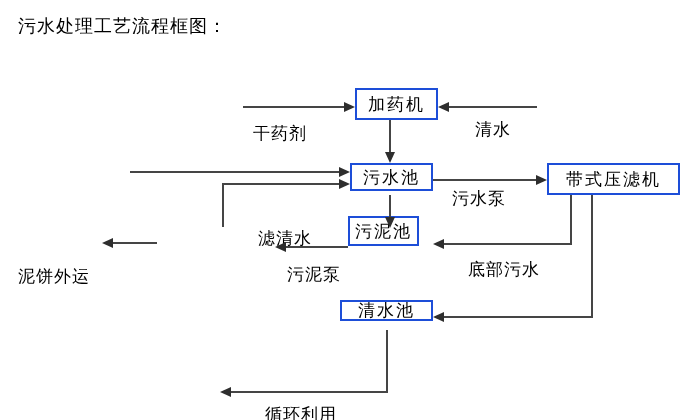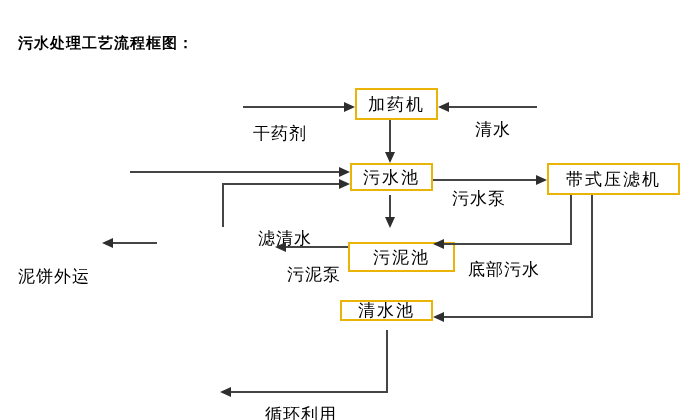--- a/index.html
+++ b/index.html
@@ -1,25 +1,25 @@
 <!DOCTYPE html>
 <html><head>
 <meta charset="utf-8">
 <style>
   html,body{margin:0;padding:0;background:#ffffff;}
   #canvas{
     position:relative;width:700px;height:420px;background:#ffffff;overflow:hidden;
     font-family:"Liberation Sans","DejaVu Sans",sans-serif;color:#000;
   }
   .title{
-    position:absolute;left:18px;top:14px;font-size:15px;font-weight:bold;
-    letter-spacing:1px;white-space:nowrap;margin-top:20px;
+    position:absolute;left:18px;top:14px;font-size:18px;font-weight:normal;
+    letter-spacing:1px;white-space:nowrap;
   }
   .box{
-    position:absolute;box-sizing:border-box;border:2px solid #eab308;background:#fff;
+    position:absolute;box-sizing:border-box;border:2px solid #1d4ed8;background:#fff;
     display:flex;align-items:center;justify-content:center;
     font-size:17px;letter-spacing:2px;white-space:nowrap;
   }
   .lbl{
     position:absolute;font-size:17px;letter-spacing:1px;white-space:nowrap;line-height:1;margin-top:40px;
   }
   .hl{position:absolute;height:2px;background:#454545;}
   .vl{position:absolute;width:2px;background:#454545;}
   .ar{position:absolute;width:0;height:0;}
   .ar.r{border-top:5px solid transparent;border-bottom:5px solid transparent;border-left:11px solid #2e2e2e;}
@@ -29,21 +29,21 @@
 </head>
 <body>
 
 <div id="canvas">
 
   <div class="title">污水处理工艺流程框图：</div>
 
   <div class="box" style="left:355px;top:88px;width:83px;height:32px">加药机</div>
   <div class="box" style="left:350px;top:163px;width:83px;height:28px">污水池</div>
   <div class="box" style="left:547px;top:163px;width:133px;height:32px">带式压滤机</div>
-  <div class="box" style="left:348px;top:242px;width:107px;height:30px">污泥池</div>
+  <div class="box" style="left:348px;top:216px;width:71px;height:30px">污泥池</div>
   <div class="box" style="left:340px;top:300px;width:93px;height:21px">清水池</div>
 
   <div class="lbl" style="left:253px;top:85px">干药剂</div>
   <div class="hl" style="left:243px;top:106px;width:101px"></div>
   <div class="ar r" style="left:344px;top:102px"></div>
 
   <div class="lbl" style="left:475px;top:81px">清水</div>
   <div class="hl" style="left:449px;top:106px;width:88px"></div>
   <div class="ar l" style="left:438px;top:102px"></div>
 

